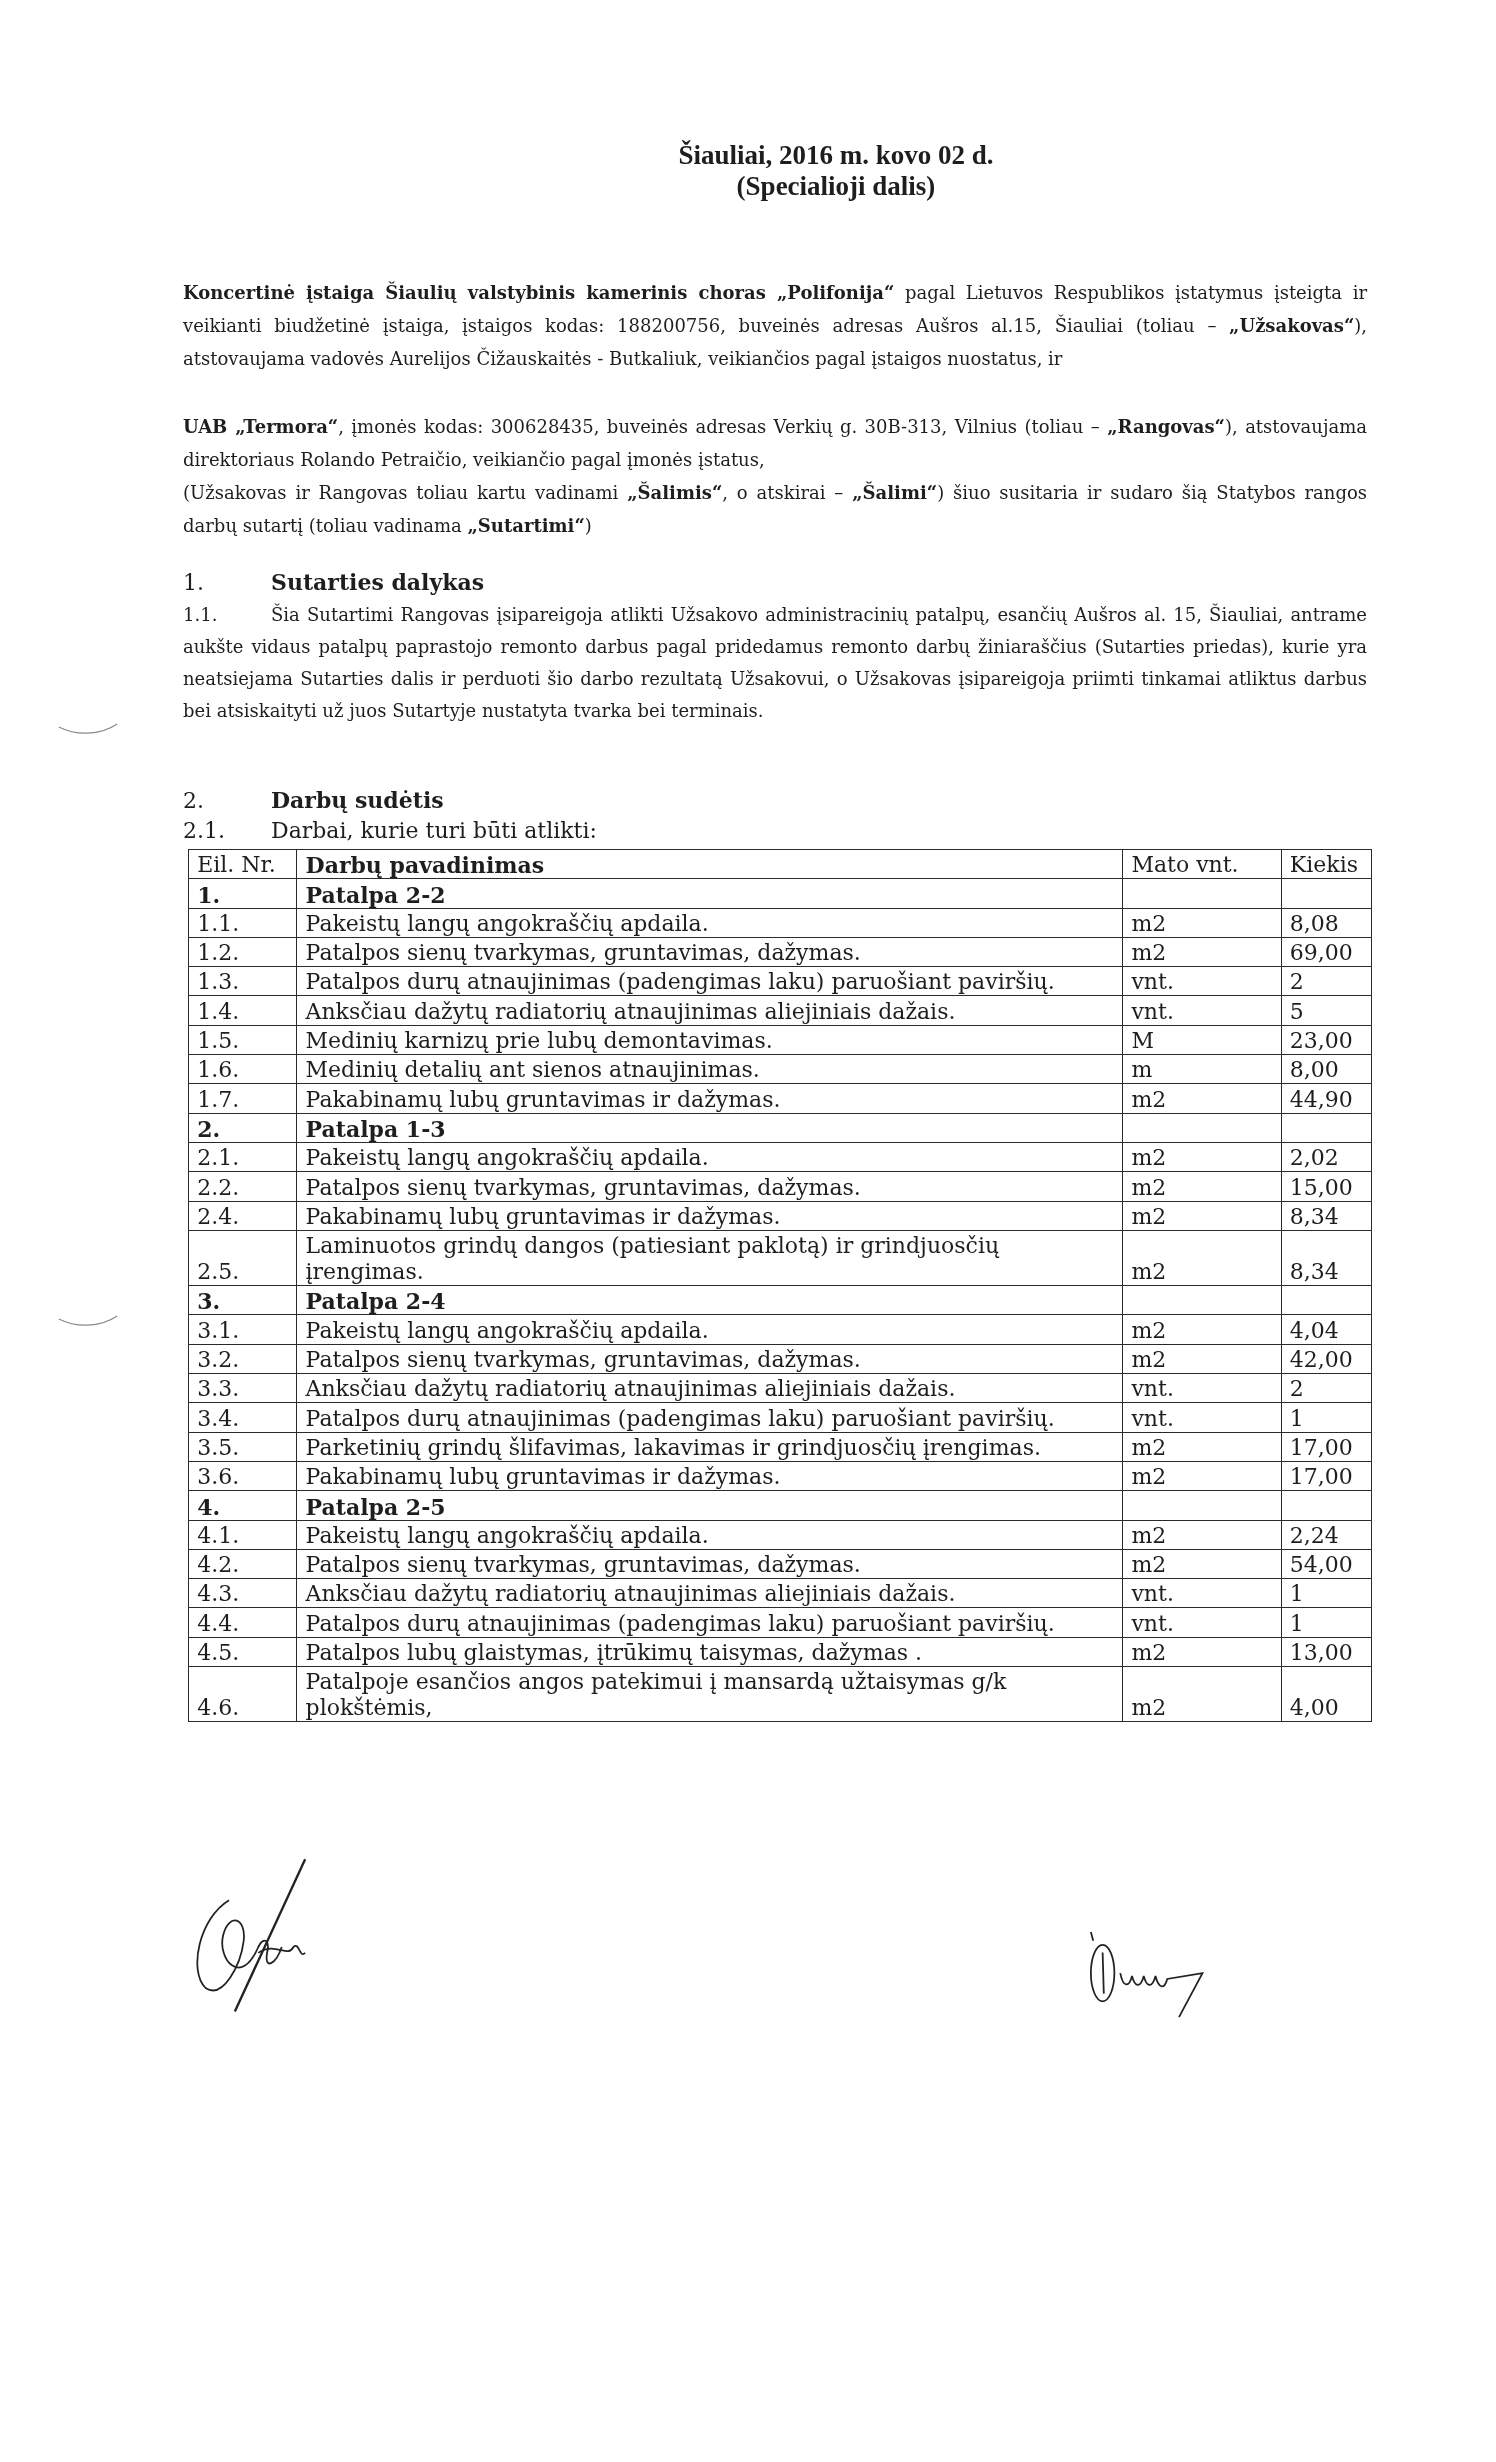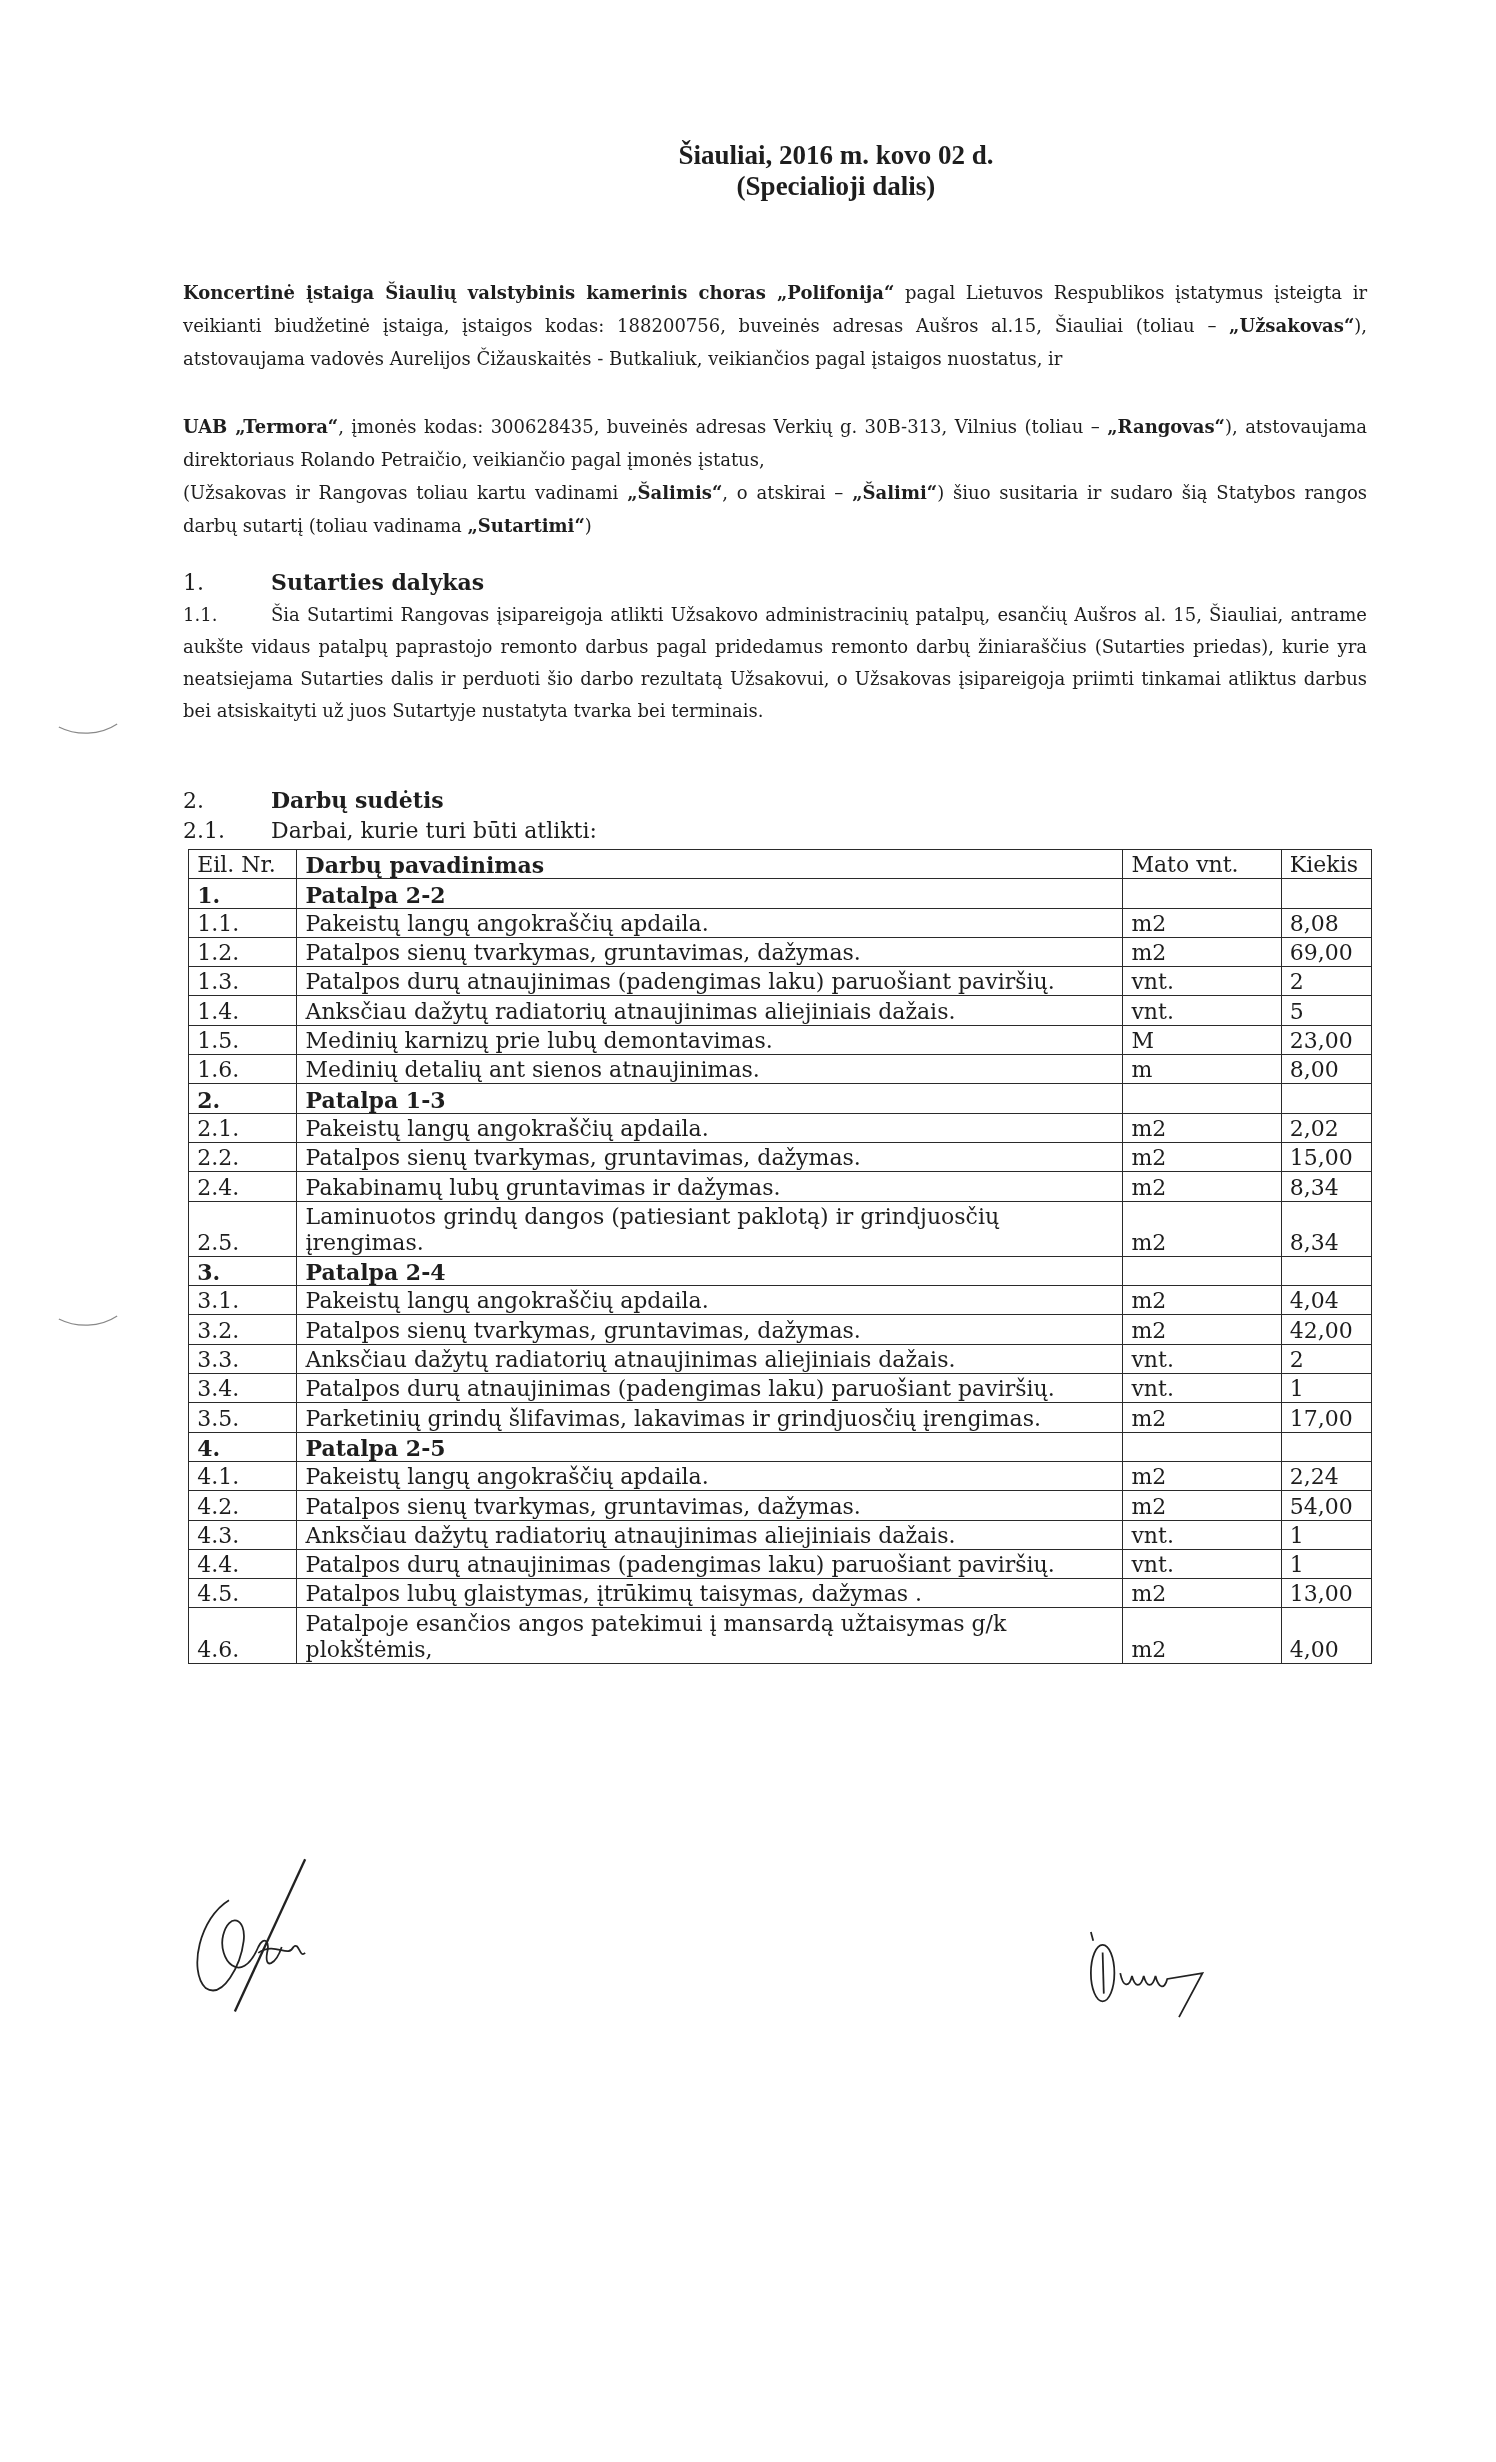--- a/index.html
+++ b/index.html
@@ -104,20 +104,26 @@
           <td class="c-name">Medinių karnizų prie lubų demontavimas.</td>
           <td class="c-unit">M</td>
           <td class="c-qty">23,00</td>
         </tr>
         <tr>
           <td class="c-nr">1.6.</td>
           <td class="c-name">Medinių detalių ant sienos atnaujinimas.</td>
           <td class="c-unit">m</td>
           <td class="c-qty">8,00</td>
         </tr>
+        <tr>
+          <td class="c-nr">1.7.</td>
+          <td class="c-name">Pakabinamų lubų gruntavimas ir dažymas.</td>
+          <td class="c-unit">m2</td>
+          <td class="c-qty">44,90</td>
+        </tr>
         <tr class="group">
           <td class="c-nr">2.</td>
           <td class="c-name">Patalpa 1-3</td>
           <td class="c-unit"></td>
           <td class="c-qty"></td>
         </tr>
         <tr>
           <td class="c-nr">2.1.</td>
           <td class="c-name">Pakeistų langų angokraščių apdaila.</td>
           <td class="c-unit">m2</td>
@@ -167,20 +173,26 @@
         </tr>
         <tr>
           <td class="c-nr">3.4.</td>
           <td class="c-name">Patalpos durų atnaujinimas (padengimas laku) paruošiant paviršių.</td>
           <td class="c-unit">vnt.</td>
           <td class="c-qty">1</td>
         </tr>
         <tr>
           <td class="c-nr">3.5.</td>
           <td class="c-name">Parketinių grindų šlifavimas, lakavimas ir grindjuosčių įrengimas.</td>
+          <td class="c-unit">m2</td>
+          <td class="c-qty">17,00</td>
+        </tr>
+        <tr>
+          <td class="c-nr">3.6.</td>
+          <td class="c-name">Pakabinamų lubų gruntavimas ir dažymas.</td>
           <td class="c-unit">m2</td>
           <td class="c-qty">17,00</td>
         </tr>
         <tr class="group">
           <td class="c-nr">4.</td>
           <td class="c-name">Patalpa 2-5</td>
           <td class="c-unit"></td>
           <td class="c-qty"></td>
         </tr>
         <tr>

